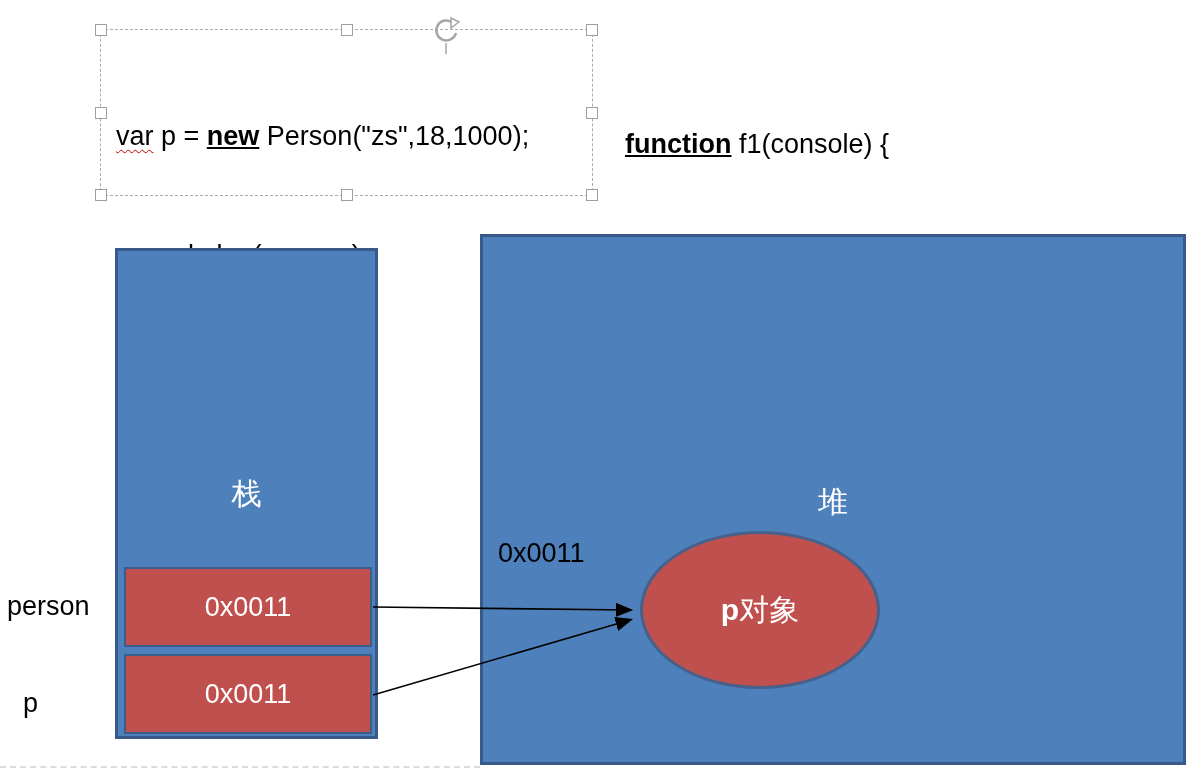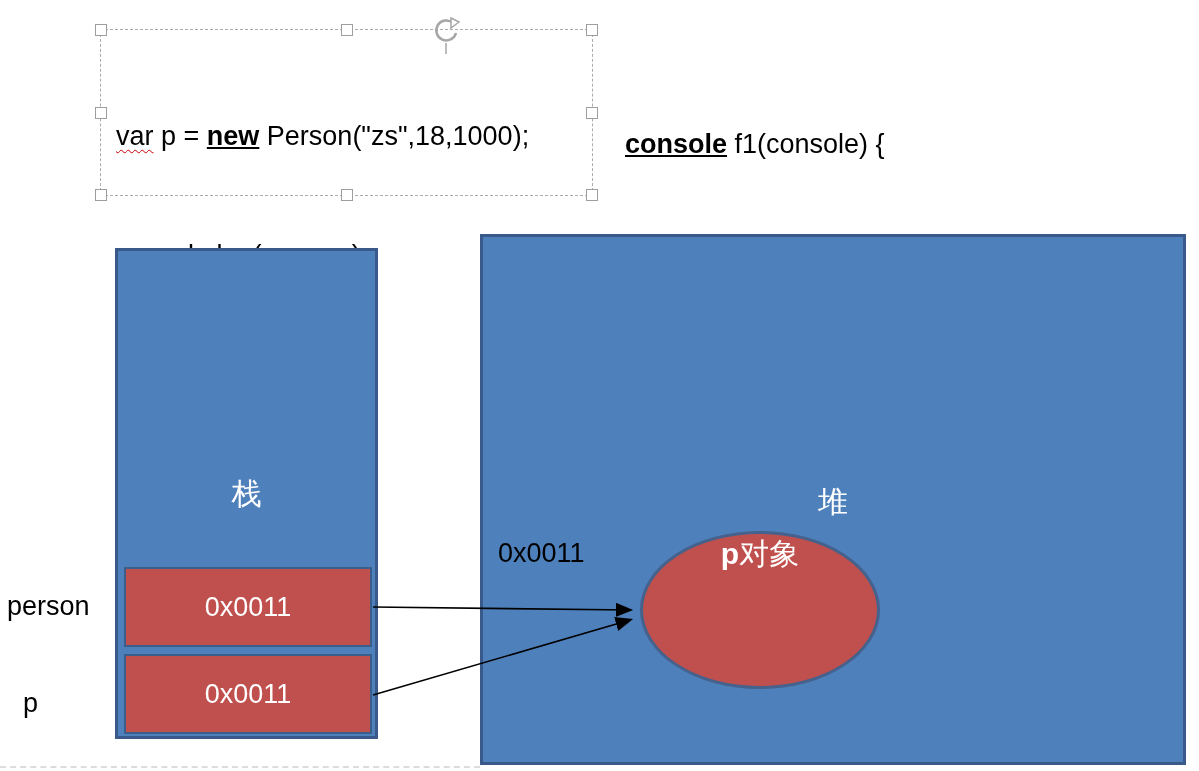--- a/index.html
+++ b/index.html
@@ -57,21 +57,21 @@
     position:absolute;font-size:27px;line-height:32px;color:#000;padding-left:7px;
   }
   .lbl-person{left:0px;top:590px;width:96px;}
   .lbl-p{left:16px;top:687px;width:40px;}
   .heap-addr{
     position:absolute;left:498px;top:537px;font-size:27px;line-height:32px;color:#000;
   }
   .obj-ellipse{
     position:absolute;left:640px;top:531px;width:240px;height:158px;
     background:#C0504D;border:3.5px solid #45618C;border-radius:50%;box-sizing:border-box;
-    display:flex;align-items:flex-start;justify-content:center;
+    display:flex;align-items:center;justify-content:center;
     color:#ffffff;font-size:30px;
   }
   .obj-ellipse .latin{font-weight:600;font-family:"Liberation Sans",sans-serif;}
   .arrows-svg{position:absolute;left:0;top:0;width:1199px;height:771px;}
   .slide-edge{
     position:absolute;left:0;top:766px;width:480px;height:0;
     border-top:2px dashed #dcdcdc;
   }
 </style>
 </head>
@@ -96,21 +96,21 @@
   </div>
 
   <div class="code code-left">
     <div><span class="squiggle">var</span><span> p = </span><span class="b">new</span><span> Person("zs",18,1000);</span></div>
     <div><span>console.log(p.name);</span></div>
     <div><span>f1(p);</span></div>
     <div><span>console.log(p.name);</span></div>
   </div>
 
   <div class="code code-right">
-    <div><span class="b">console</span><span> f1(console) {</span></div>
+    <div><span class="b">function</span><span> f1(console) {</span></div>
     <div class="indent"><span>person.name = "ls";</span></div>
     <div><span>}</span></div>
   </div>
 
   <div class="blue-rect stack-rect">
     <div class="region-label stack-label">栈</div>
     <div class="slot slot-person">
       <span>0x0011</span>
     </div>
     <div class="slot slot-p">

